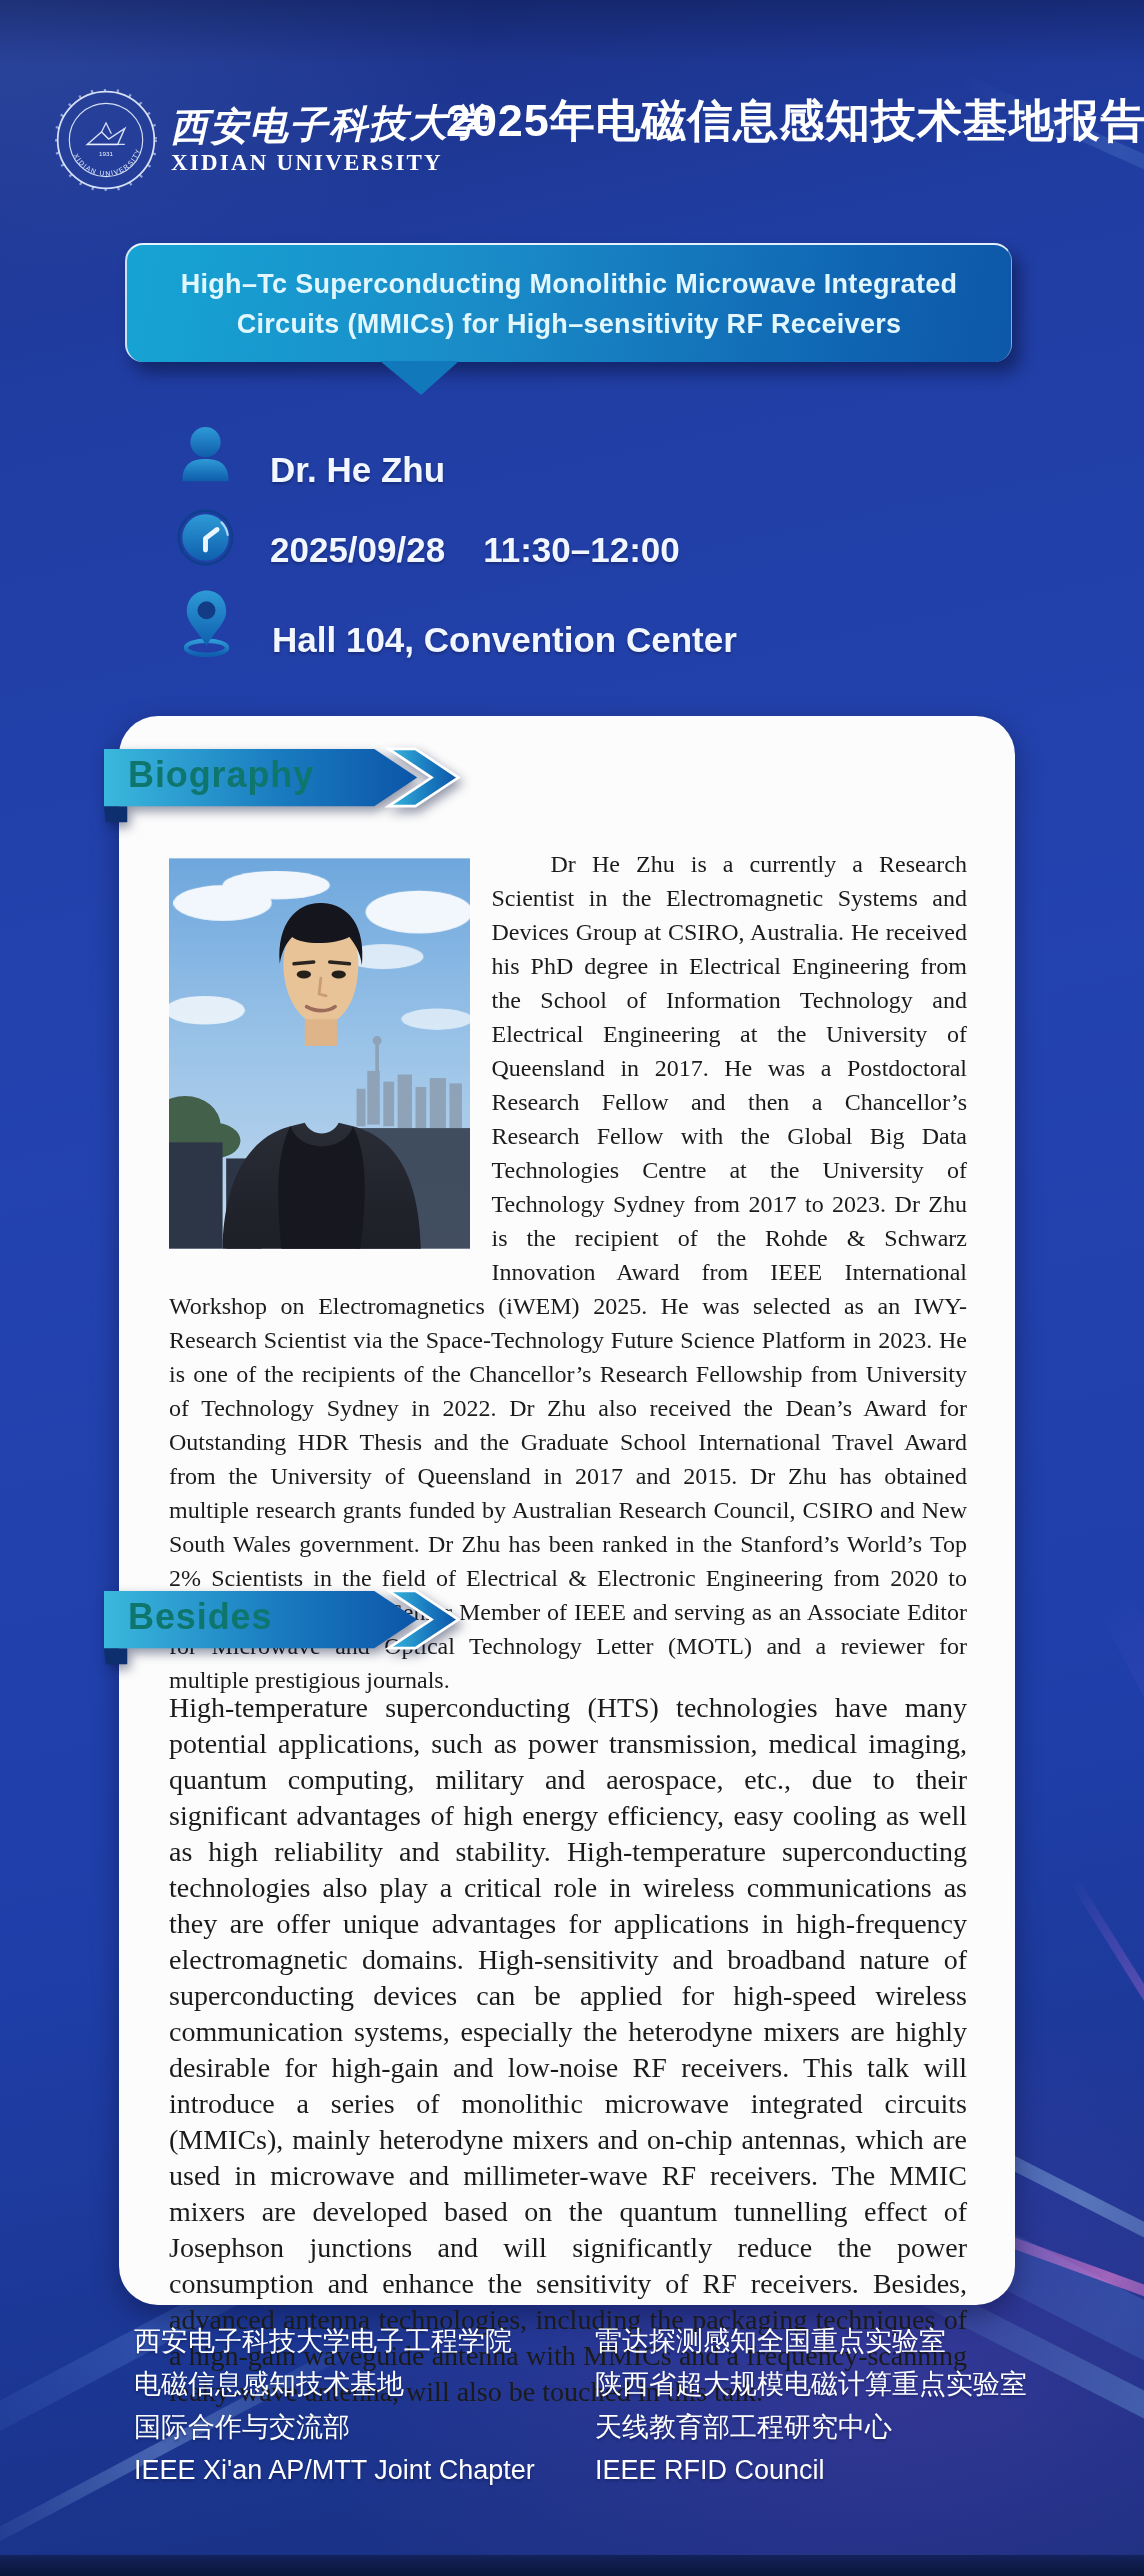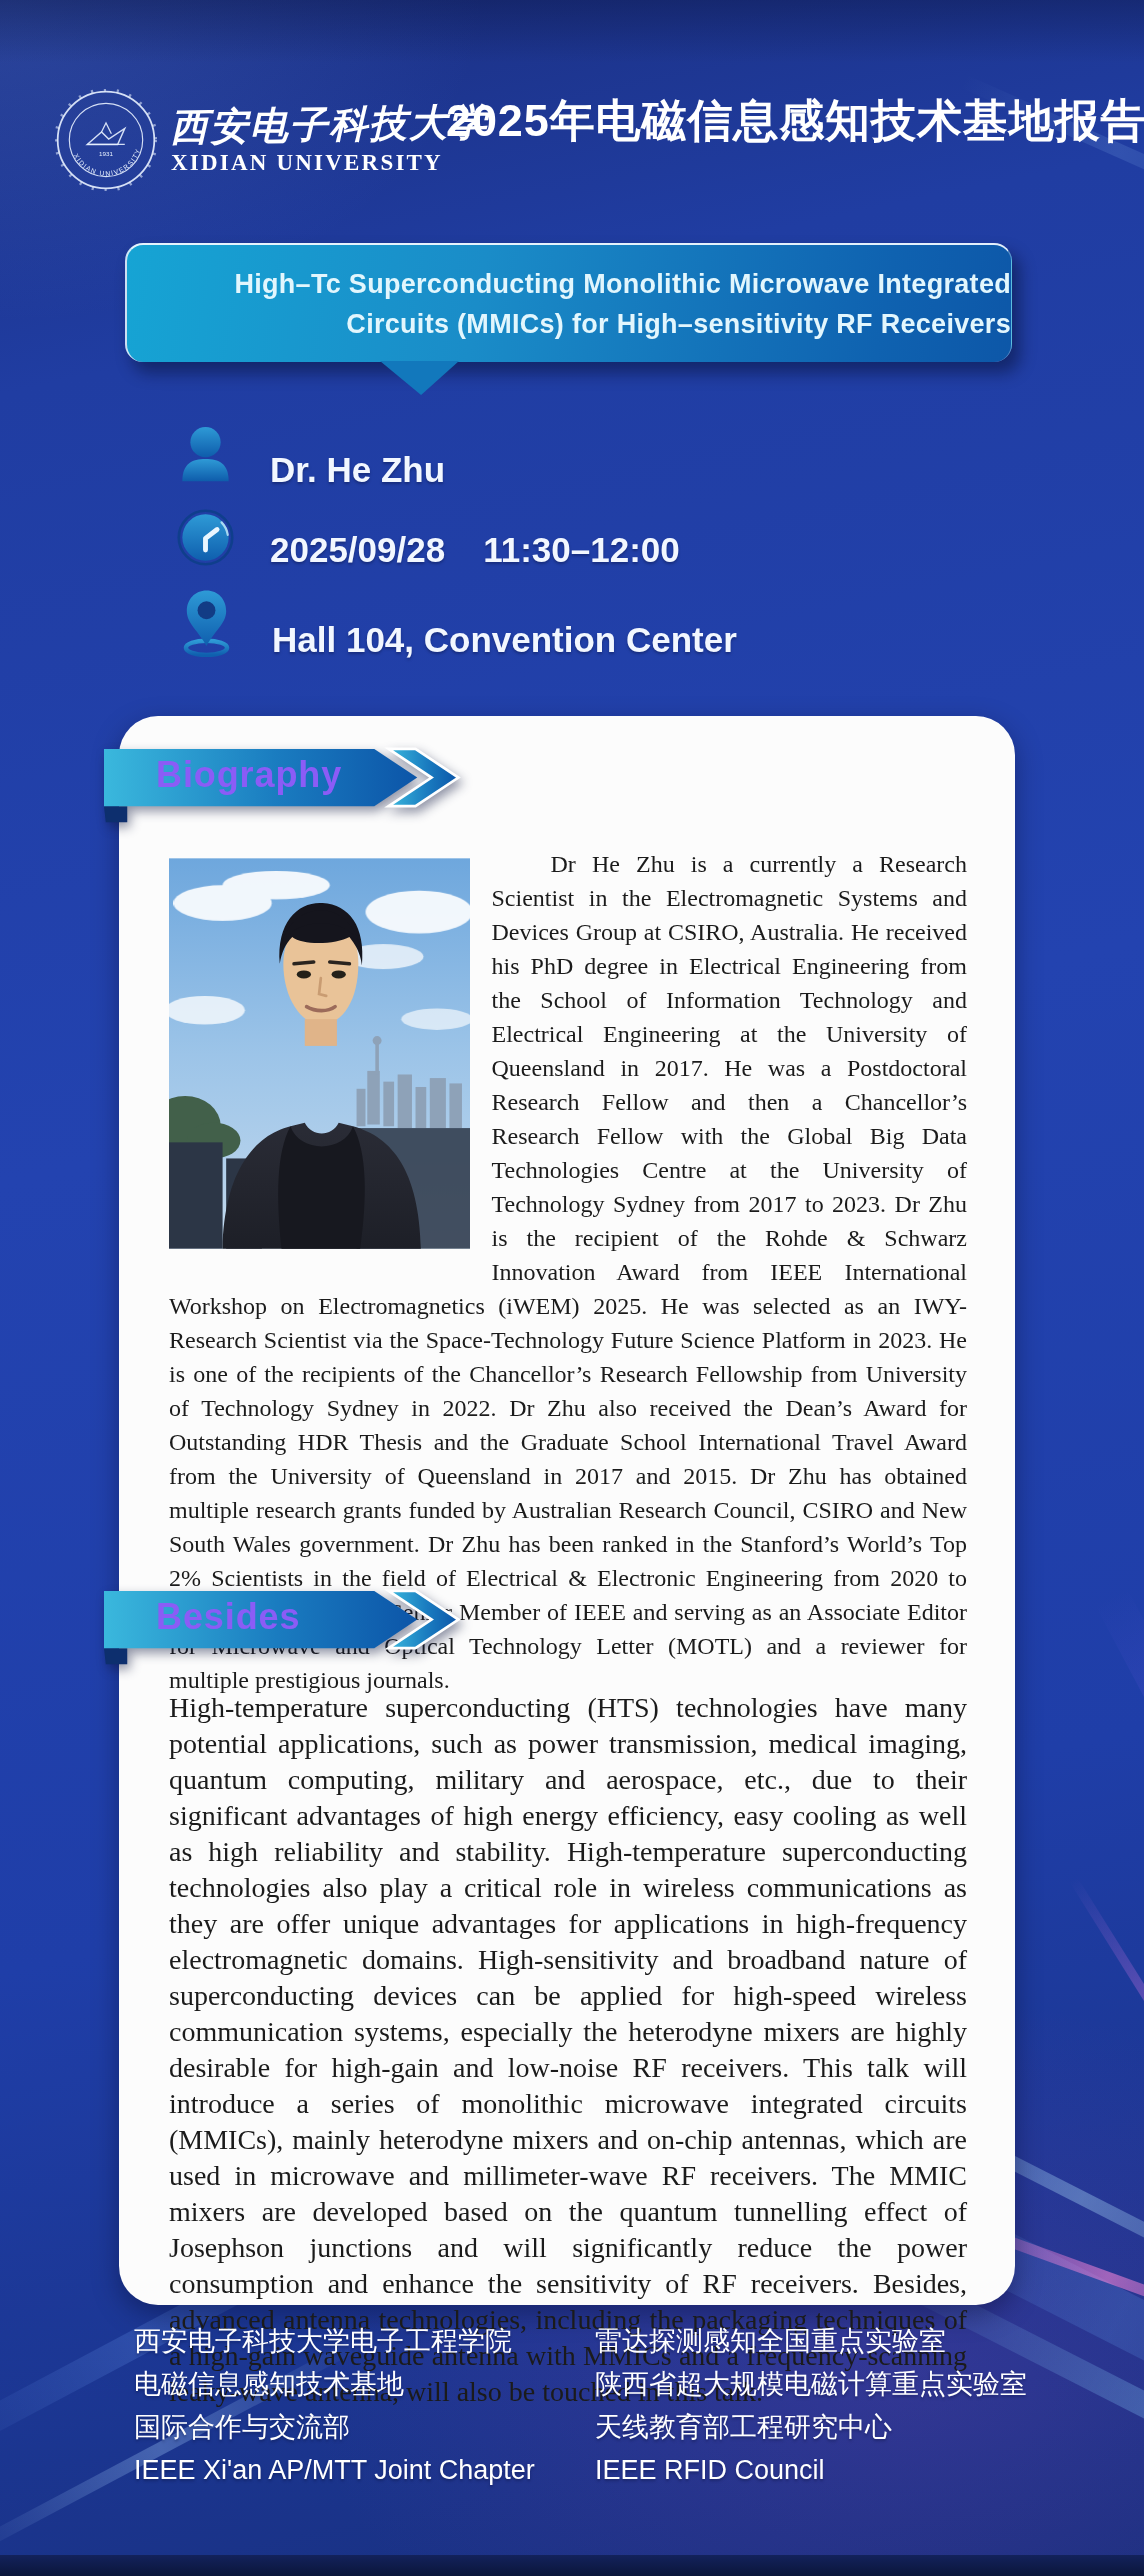--- a/index.html
+++ b/index.html
@@ -51,21 +51,21 @@
     font-weight:bold;font-size:20.6px;color:#ffffff;white-space:nowrap;letter-spacing:0px;}
 
   
   .banner{position:absolute;left:125px;top:243px;width:887px;height:119px;border-radius:18px;
     background:linear-gradient(100deg,#16a4d4 0%,#1a8cc8 40%,#0f62b0 85%,#0d57a8 100%);
     border-top:2.7px solid rgba(240,248,255,0.95);
     border-left:2.7px solid rgba(240,248,255,0.85);
     border-right:1.8px solid rgba(200,225,245,0.40);
     box-shadow:7.2px 10.7px 16px rgba(5,10,40,0.45);
     box-sizing:border-box;}
-  .banner-text{padding-top:19px;text-align:right;color:#e2f6fd;
+  .banner-text{padding-top:19px;text-align:center;color:#e2f6fd;
     font-weight:bold;font-size:27px;line-height:40px;letter-spacing:0.3px;}
   .banner-tail{position:absolute;left:380px;top:361px;width:79px;height:34px;
     background:#1278bc;clip-path:polygon(0 0,100% 0,52% 100%);
     filter:drop-shadow(3.6px 4.5px 4.5px rgba(5,10,40,0.4));}
 
   
   .meta-row{position:absolute;left:177px;display:flex;align-items:flex-end;}
   .meta-row .ic{flex:0 0 auto;}
   .meta-text{margin-left:36px;color:#f2f7ff;font-weight:bold;font-size:35px;white-space:nowrap;
     text-shadow:0 1.8px 2.7px rgba(5,12,50,0.35);}
@@ -73,22 +73,22 @@
   .row-time{top:508px;}
   .row-place{top:585px;}
   .time-gap{display:inline-block;width:38px;}
 
   
   .card{position:absolute;left:119px;top:716px;width:896px;height:1589px;
     background:#fcfcfc;border-radius:39px;box-shadow:0 9px 27px rgba(0,0,30,0.35);}
 
   .ribbon{position:absolute;left:-15px;width:358px;height:79px;}
   .ribbon svg{filter:drop-shadow(3.6px 5.4px 5.4px rgba(10,20,60,0.45));}
-  .ribbon-label{position:absolute;left:52px;top:0px;width:233px;height:57px;line-height:55px;
-    color:#8b5cf6;font-weight:bold;font-size:36px;letter-spacing:0.9px;}
+  .ribbon-label{position:absolute;left:24px;top:0px;width:233px;height:57px;line-height:55px;
+    color:#0f766e;font-weight:bold;font-size:36px;letter-spacing:0.9px;}
   .ribbon-bio{top:31px;}
   .ribbon-abs{top:873px;}
 
   .bio-flow{position:absolute;left:50px;top:131px;width:798px;
     font-family:"Liberation Serif","DejaVu Serif",serif;font-size:24px;line-height:34px;color:#1b1b1b;
     text-align:justify;}
   .bio-flow p{margin:0;text-indent:59px;}
   .photo{float:left;width:301px;height:391px;margin:10.7px 21.5px 9px 0;}
   .abs-text{position:absolute;left:50px;top:962px;width:798px;
     font-family:"Liberation Serif","DejaVu Serif",serif;font-size:28px;line-height:36px;color:#1b1b1b;

